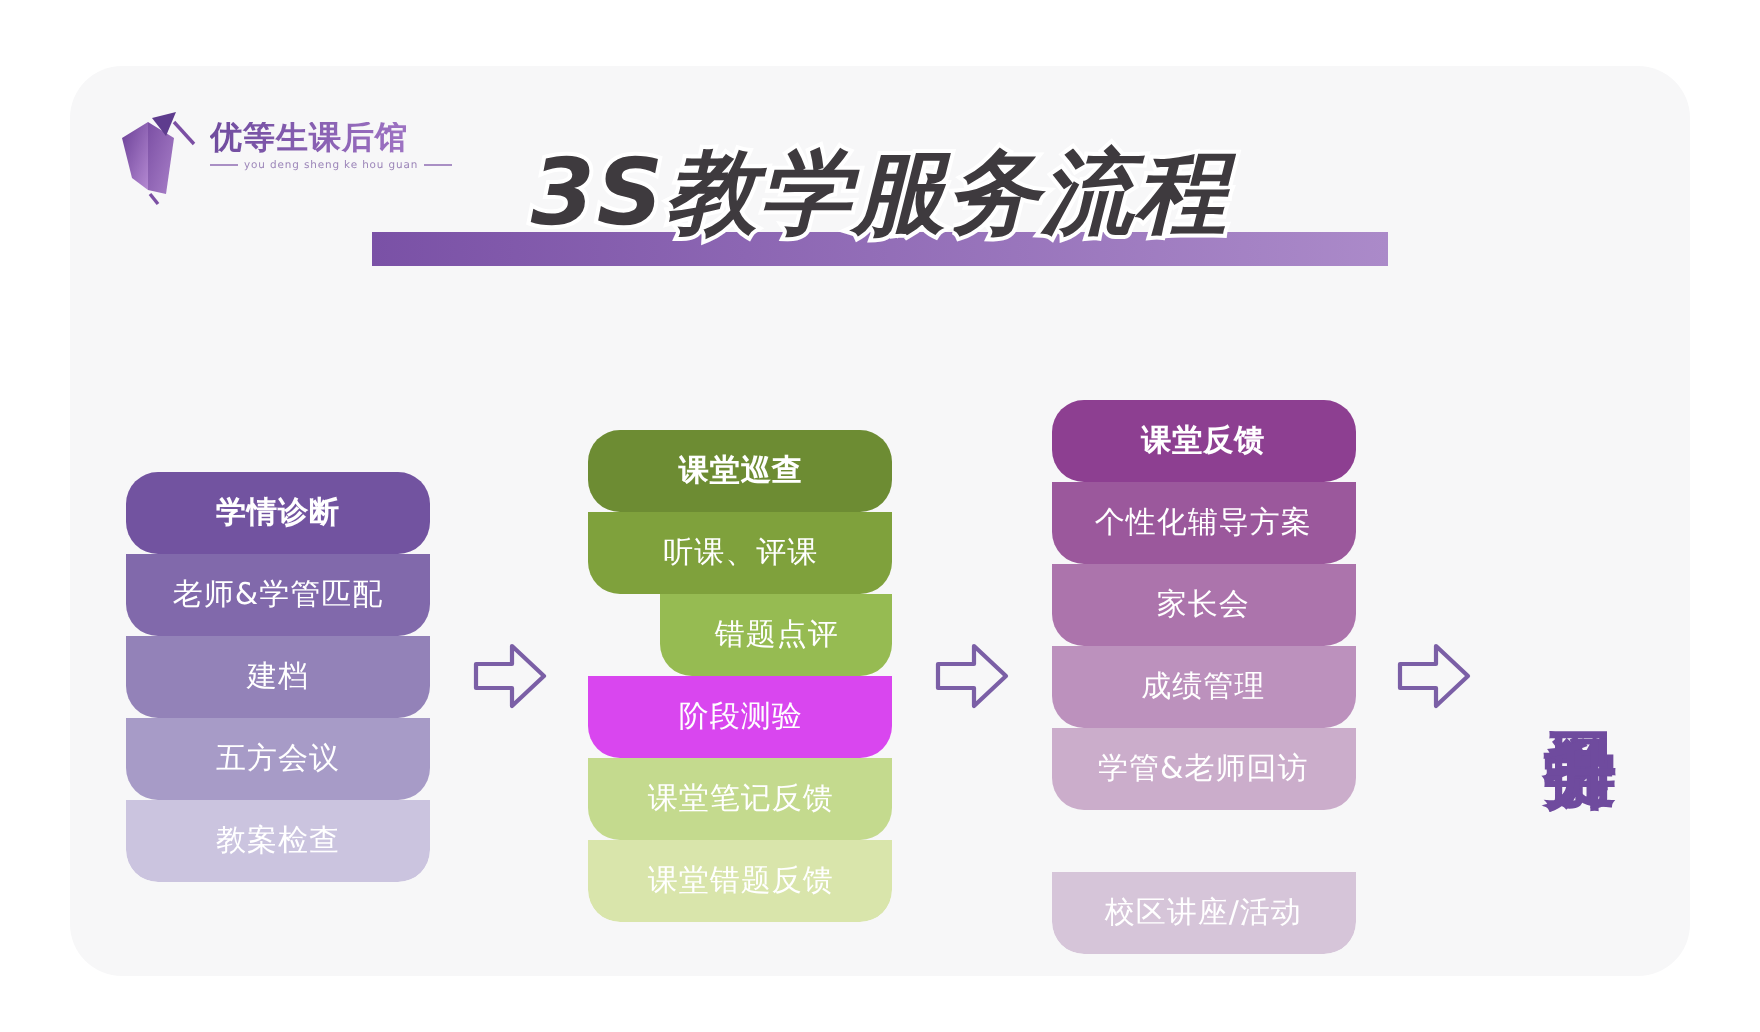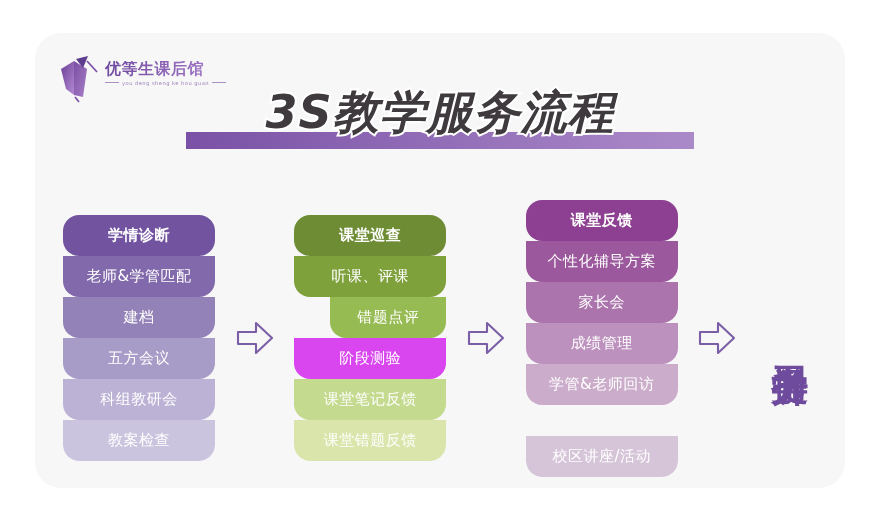--- a/index.html
+++ b/index.html
@@ -69,21 +69,21 @@
     font-size: 5.2px;
     color: #9b84b8;
     letter-spacing: 0.45px;
     white-space: nowrap;
   }
 
   
   .title-block {
     position: absolute;
     left: 145px;
-    top: 52px;
+    top: 36px;
     width: 520px;
     height: 70px;
   }
   .title-bar {
     position: absolute;
     left: 6px;
     bottom: 6px;
     width: 508px;
     height: 17px;
     background: linear-gradient(90deg, #7a51a6 0%, #8e68b5 50%, #ab8ac9 100%);
@@ -206,21 +206,20 @@
     <div class="title-text">3S教学服务流程</div>
   </div>
 
   <div class="flow">
 
     <div class="column">
       <div class="cell head" style="background: rgb(114, 83, 160);">学情诊断</div>
       <div class="cell" style="background: rgb(129, 105, 171);">老师&amp;学管匹配</div>
       <div class="cell" style="background: rgb(147, 130, 184);">建档</div>
       <div class="cell" style="background: rgb(167, 155, 199);">五方会议</div>
-      <div class="cell" style="background: rgb(187, 178, 213);">科组教研会</div>
       <div class="cell" style="background: rgb(203, 196, 223);">教案检查</div>
     </div>
 
     <div class="arrow-slot">
       <svg class="arrow-icon" width="38" height="36" viewBox="0 0 38 36">
         <path d="M2 12 L20 12 L20 3 L36 18 L20 33 L20 24 L2 24 Z" fill="none" stroke="#7b5fa6" stroke-width="2.1" stroke-linejoin="round"></path>
       </svg>
     </div>
 
     <div class="column">

